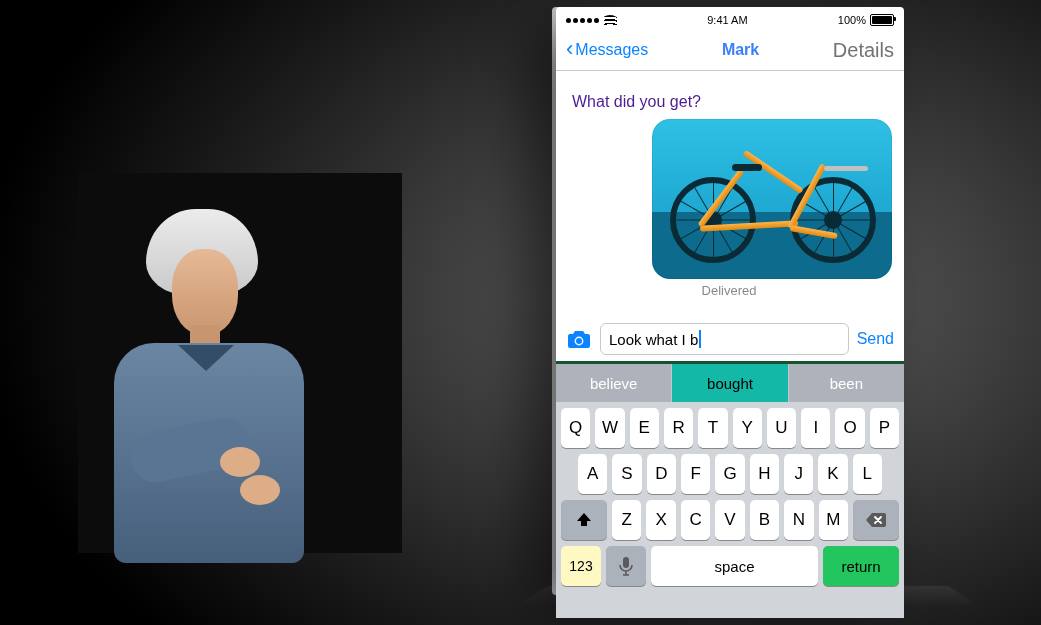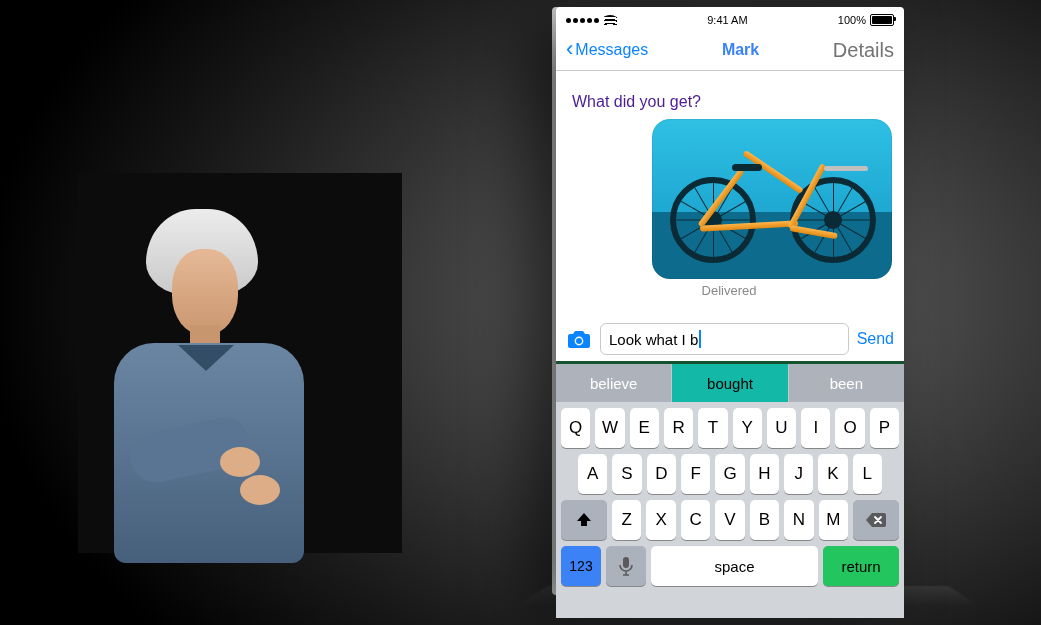--- a/index.html
+++ b/index.html
@@ -80,21 +80,21 @@
   .suggest .sg:nth-child(2){background:#14b8a6;color:#000}
   .suggest .sg:last-child{border-right:none}
   .krow{display:flex;justify-content:center;gap:5px;padding:6px 5px 0}
   .key{background:#fff;border-radius:5px;height:40px;flex:1;display:flex;align-items:center;justify-content:center;
     font-size:17px;box-shadow:0 1px 0 #888;cursor:pointer;user-select:none;max-width:34px}
   .row2{padding-left:22px;padding-right:22px}
   .key.fn{background:#acb2bc;max-width:46px;flex:0 0 46px}
   .key.shift svg, .key.del svg{display:block}
   .row4{padding:6px 5px}
   .row4 .key{max-width:none}
-  .key.mode{flex:0 0 40px;max-width:40px;background:#3b82f6;font-size:14px}
+  .key.mode{flex:0 0 40px;max-width:40px;background:#fef9c3;font-size:14px}
   .key.mic{flex:0 0 40px;max-width:40px;background:#acb2bc}
   .key.space{flex:1;max-width:none;font-size:15px}
   .key.ret{flex:0 0 76px;max-width:76px;background:#22c55e;font-size:15px}
 </style>
 </head>
 <body>
 
 <div class="stage">
   <div class="presenter-slot"></div>
   <div class="presenter-fig">

